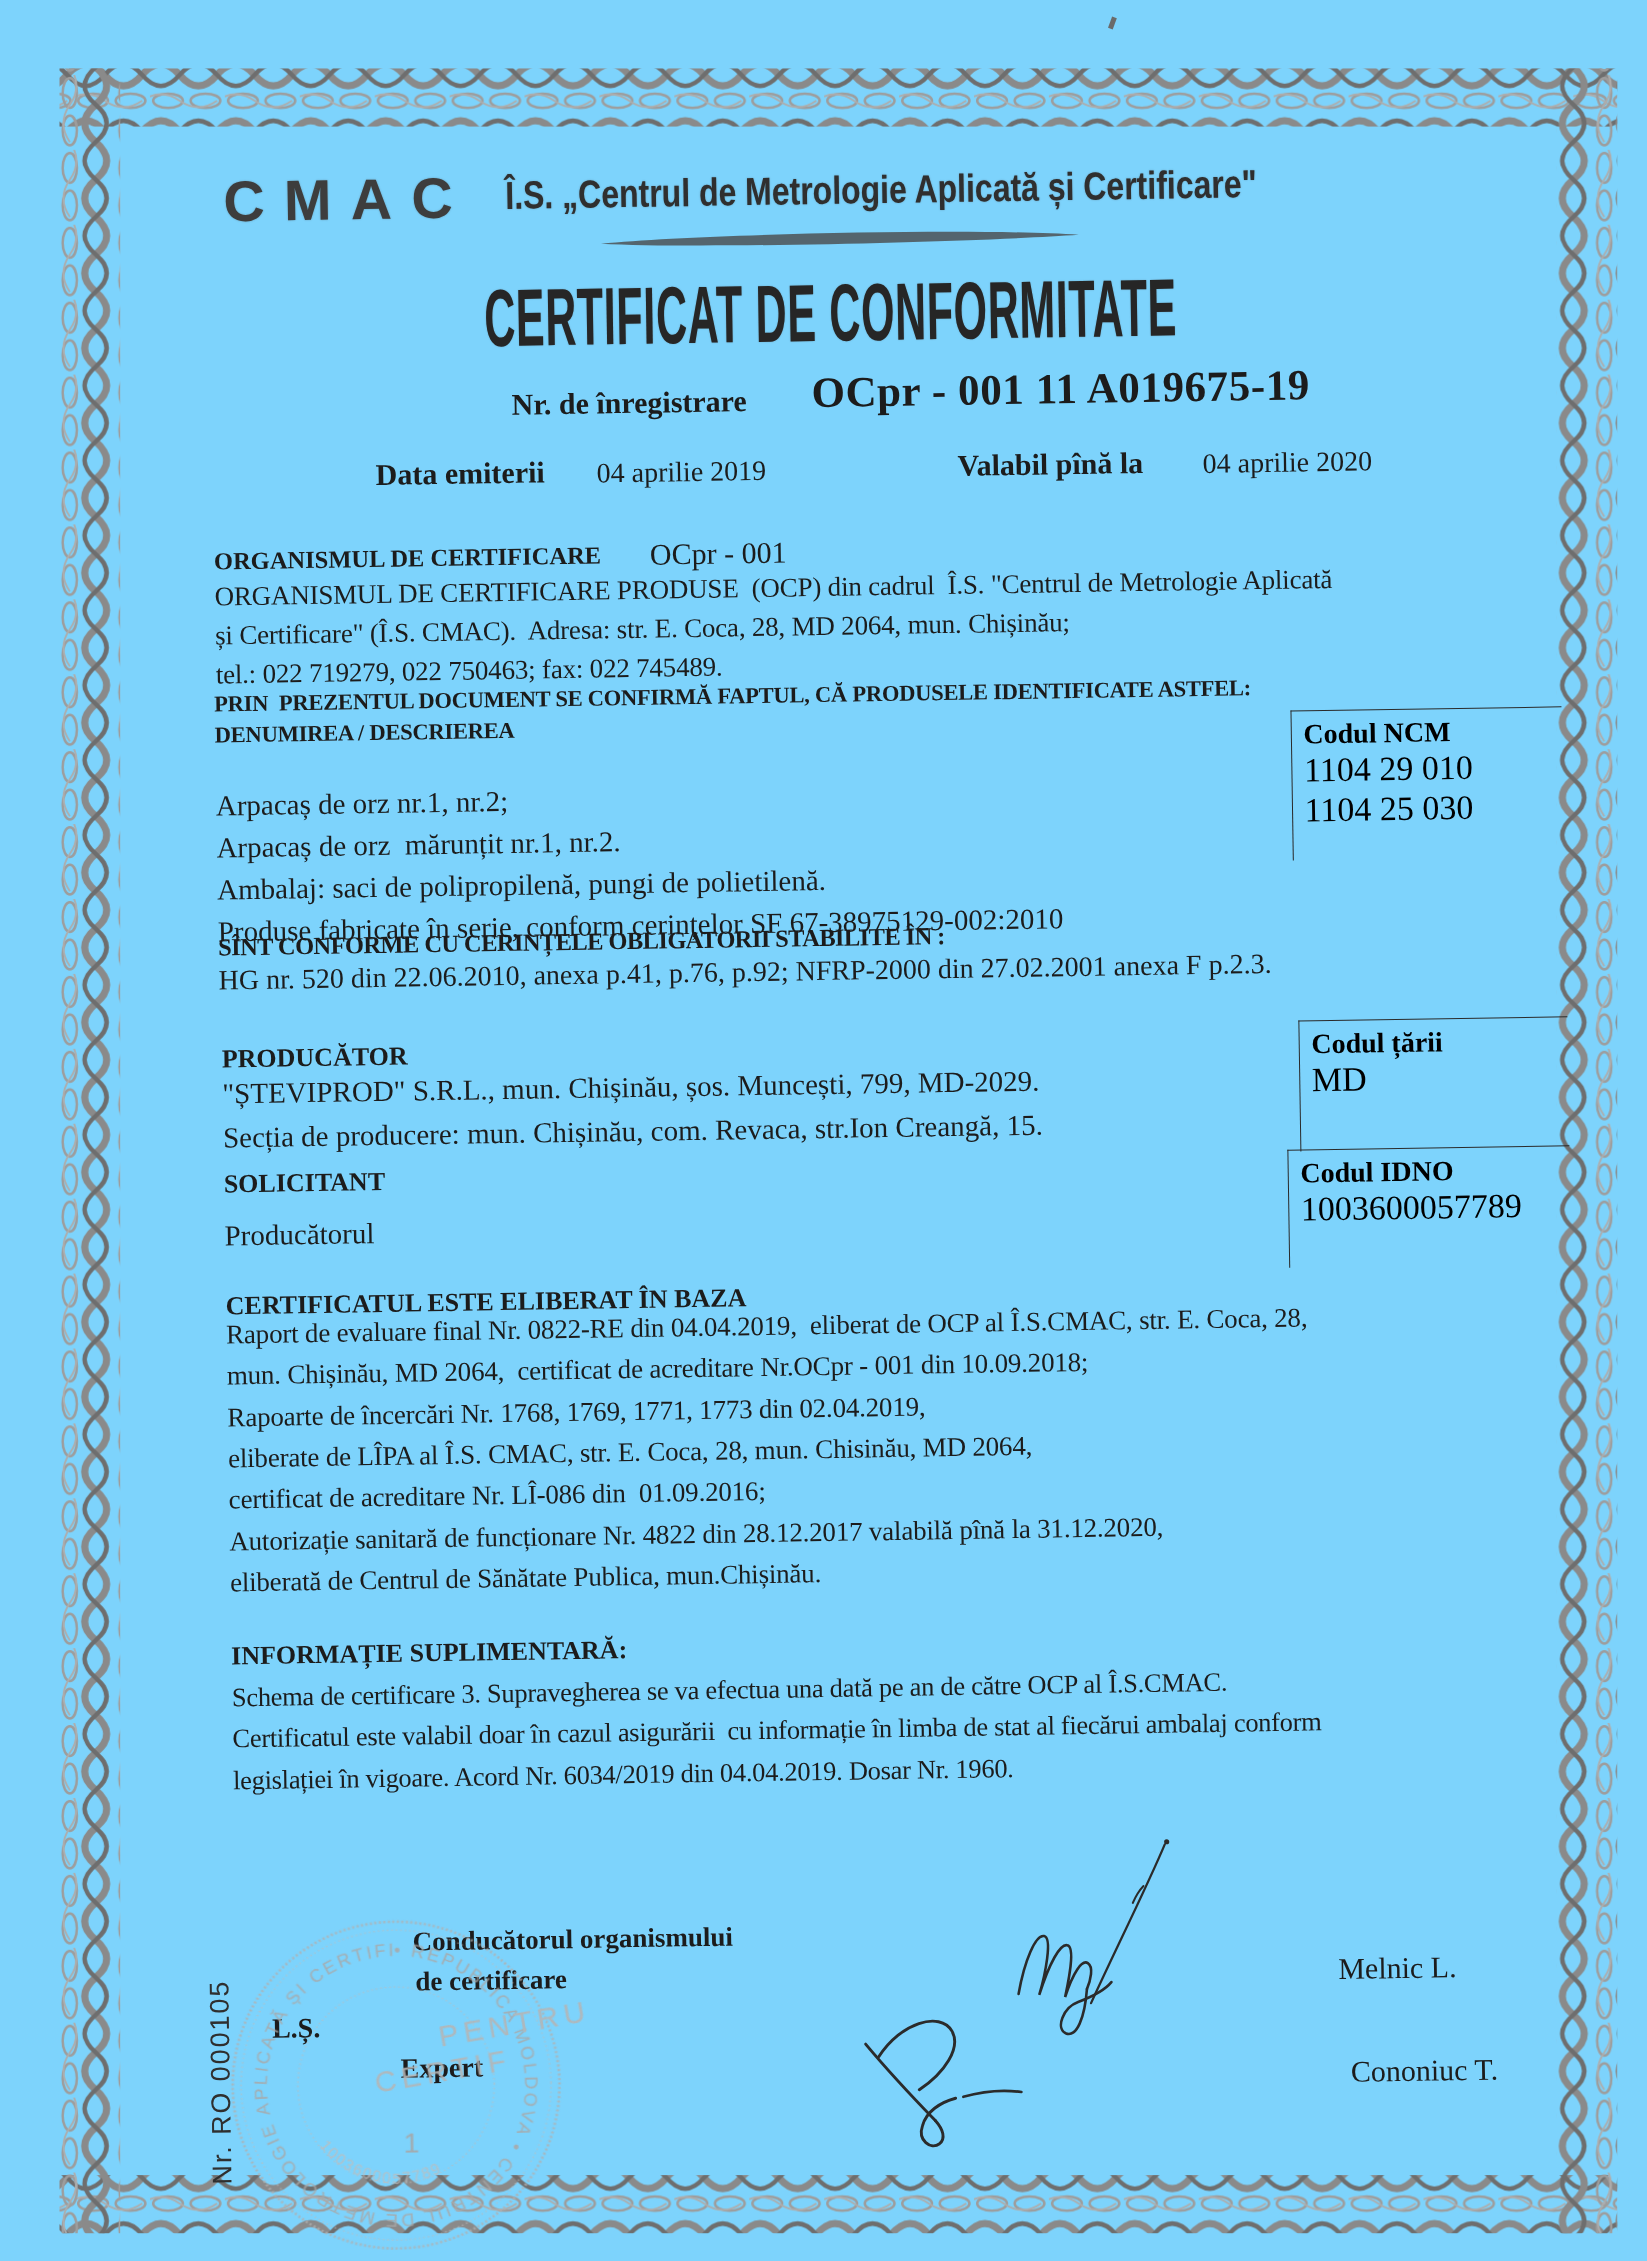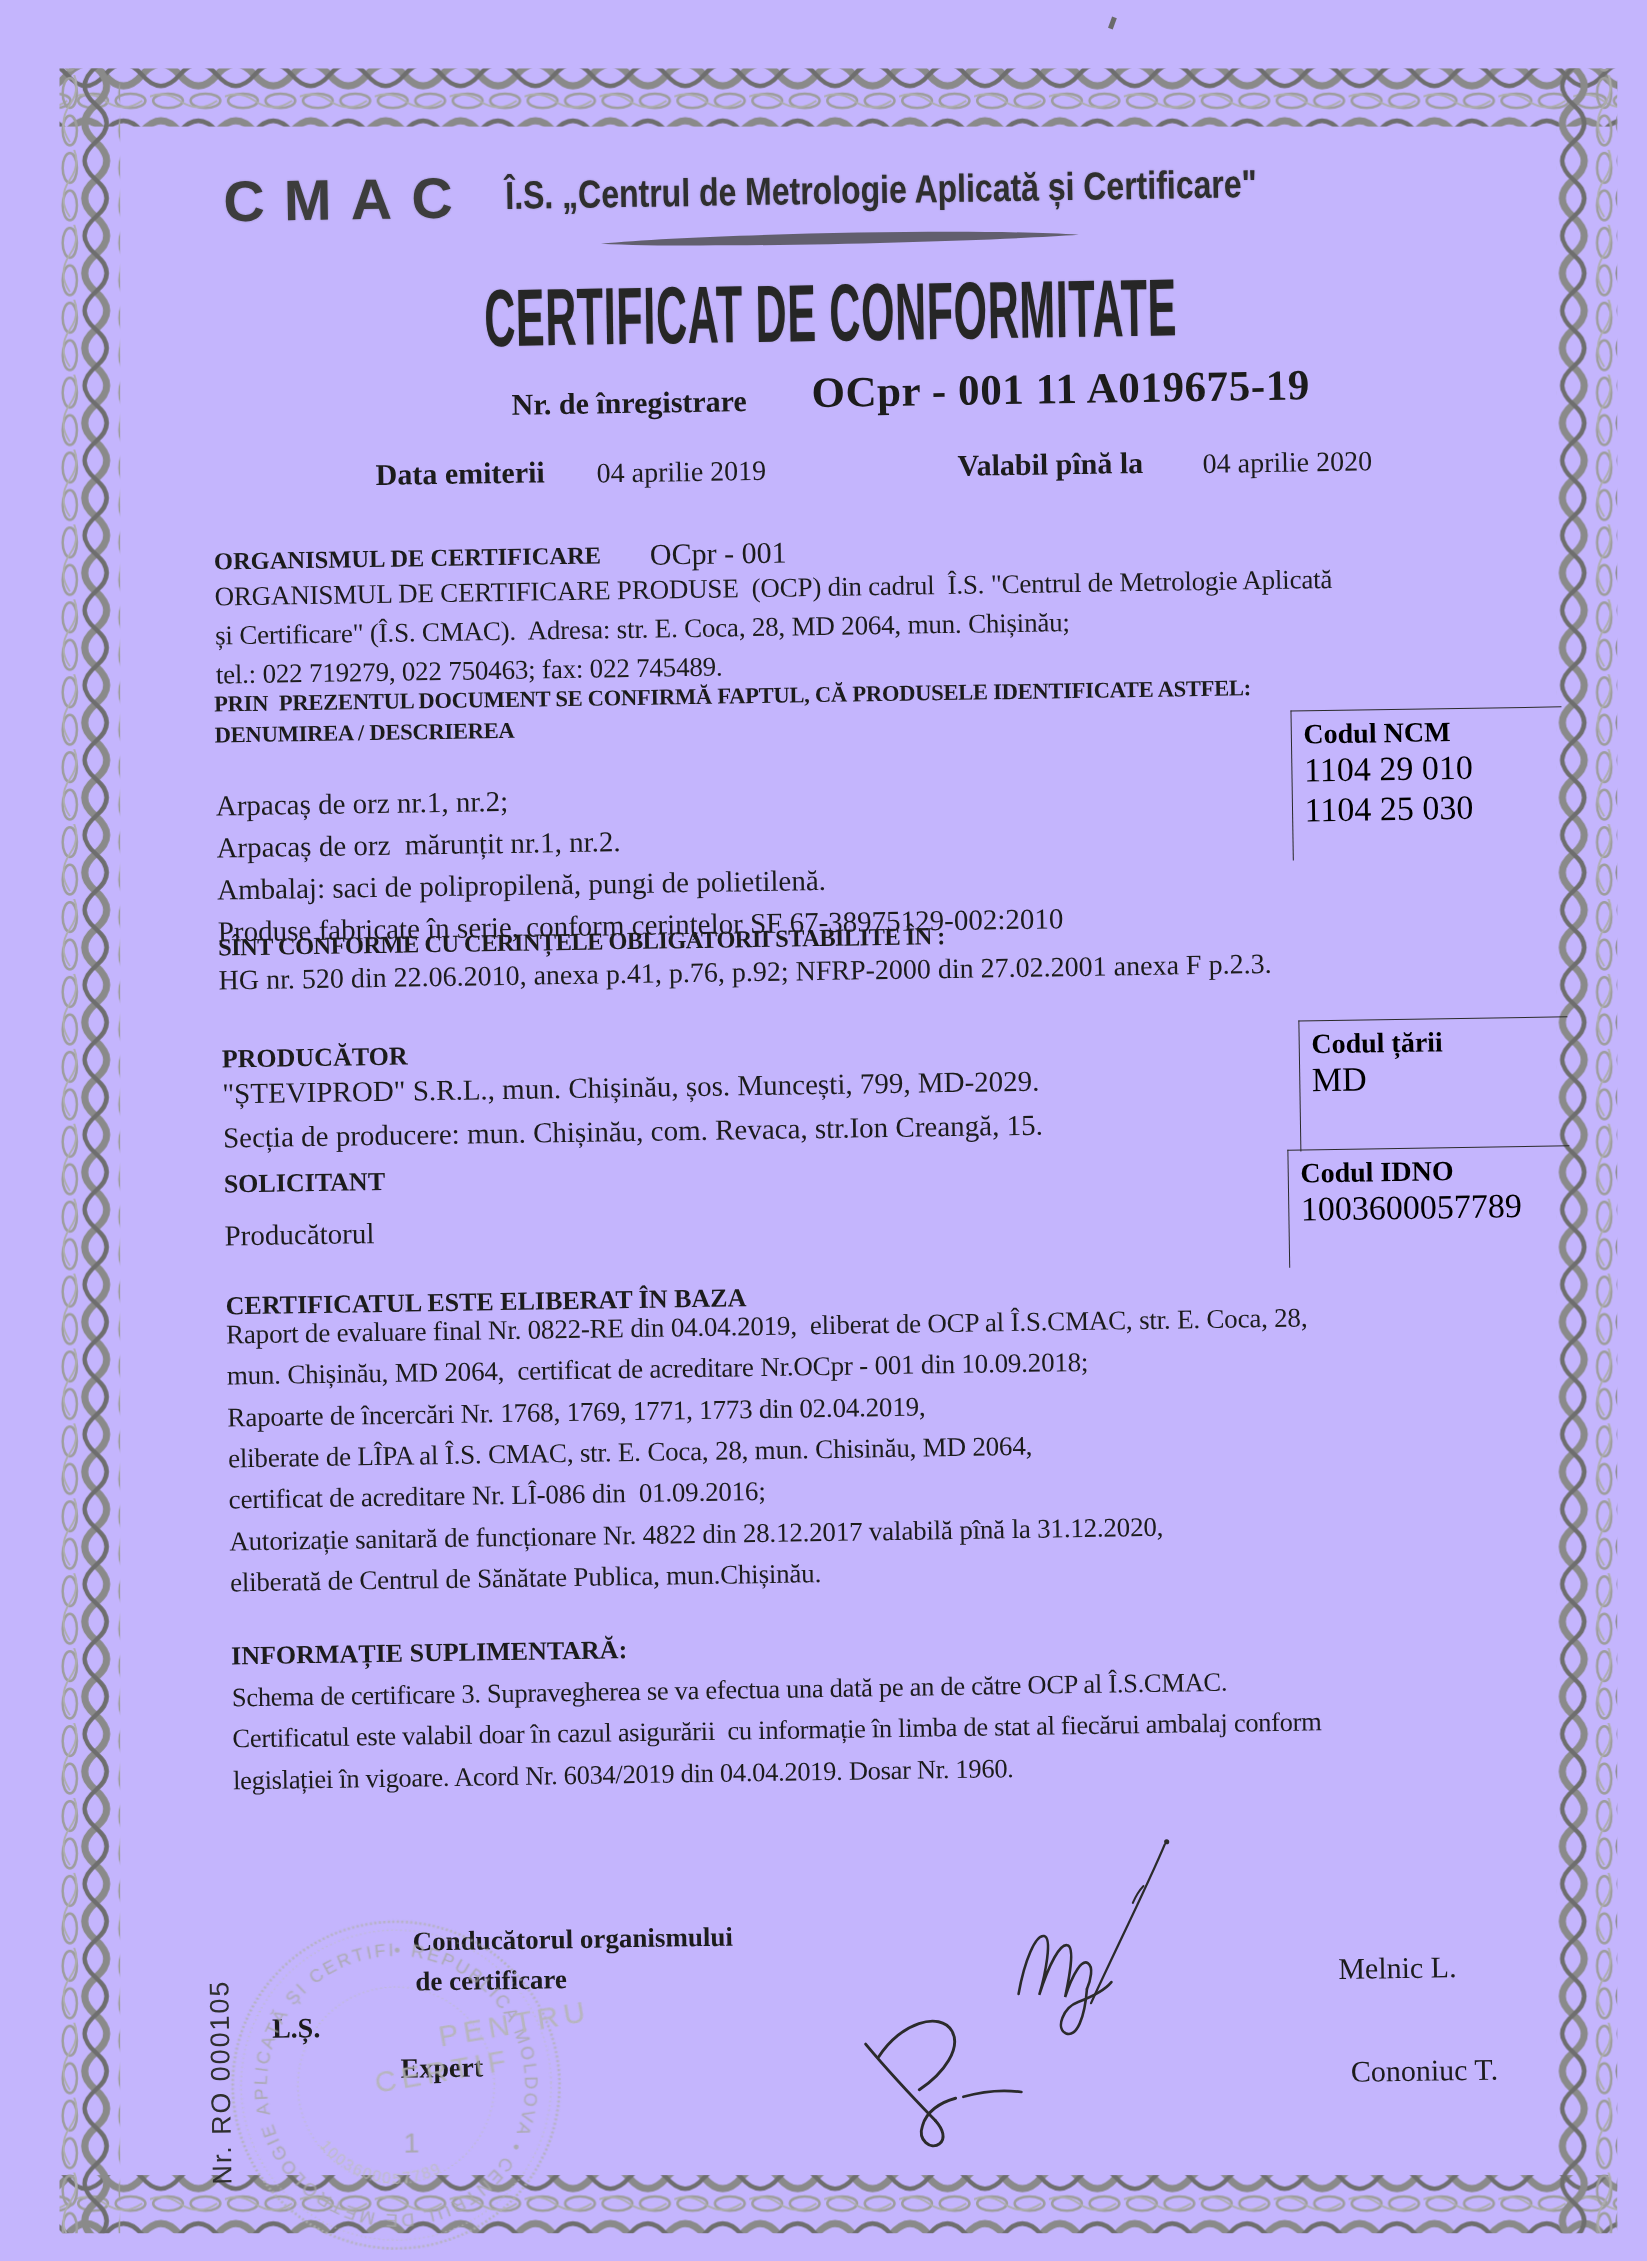--- a/index.html
+++ b/index.html
@@ -1,18 +1,18 @@
 <!DOCTYPE html>
 <html style="font-size:10.3px"><head>
 <meta charset="utf-8">
 <style>
   html,body { margin:0; padding:0; background:#e8e8e6; }
   .page {
     position:relative; width:1647px; height:2261px;
-    background:#c4b5fd; overflow:hidden;
+    background:#7dd3fc; overflow:hidden;
     font-family:"Liberation Serif", serif;
   }
   .border-svg, .art { position:absolute; left:0; top:0; }
   .content {
     position:absolute; inset:0;
     transform:rotate(-0.9deg);
     transform-origin:824px 1130px;
   }
   .t { position:absolute; white-space:pre; color:#1c1c1c; line-height:1.15; }
   .serif { font-family:"Liberation Serif", serif; }

